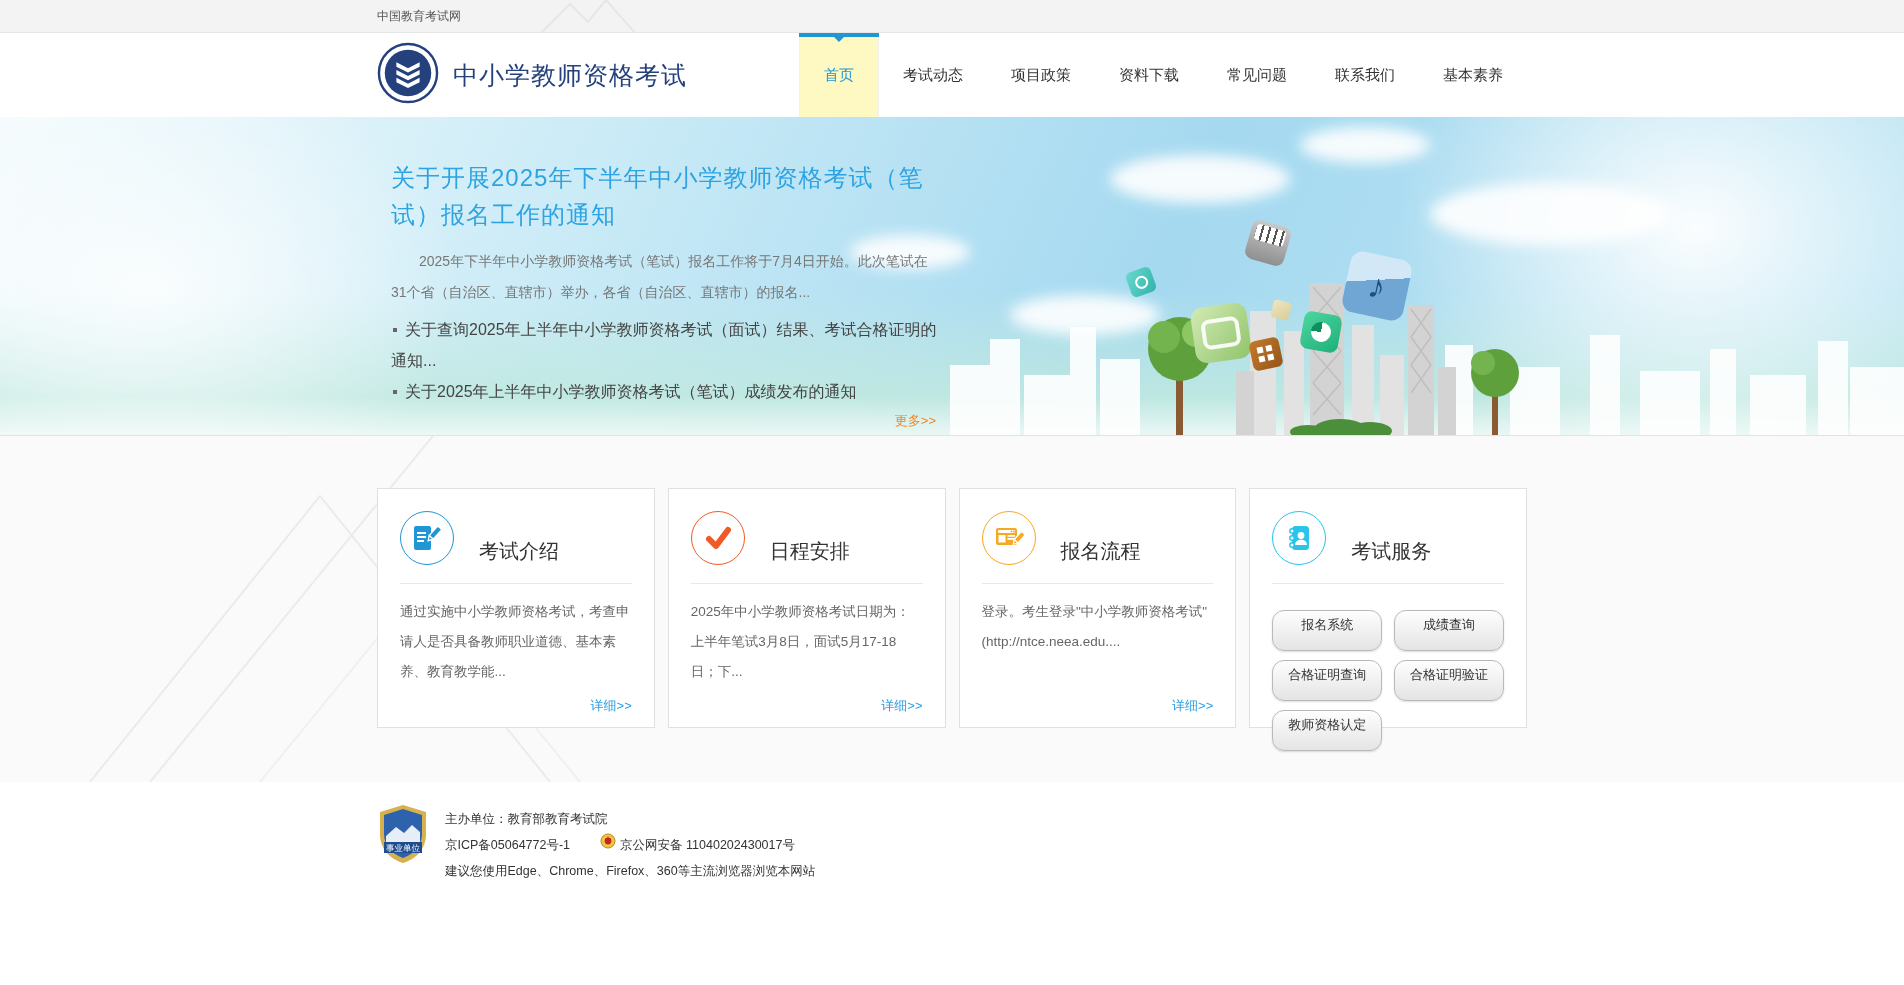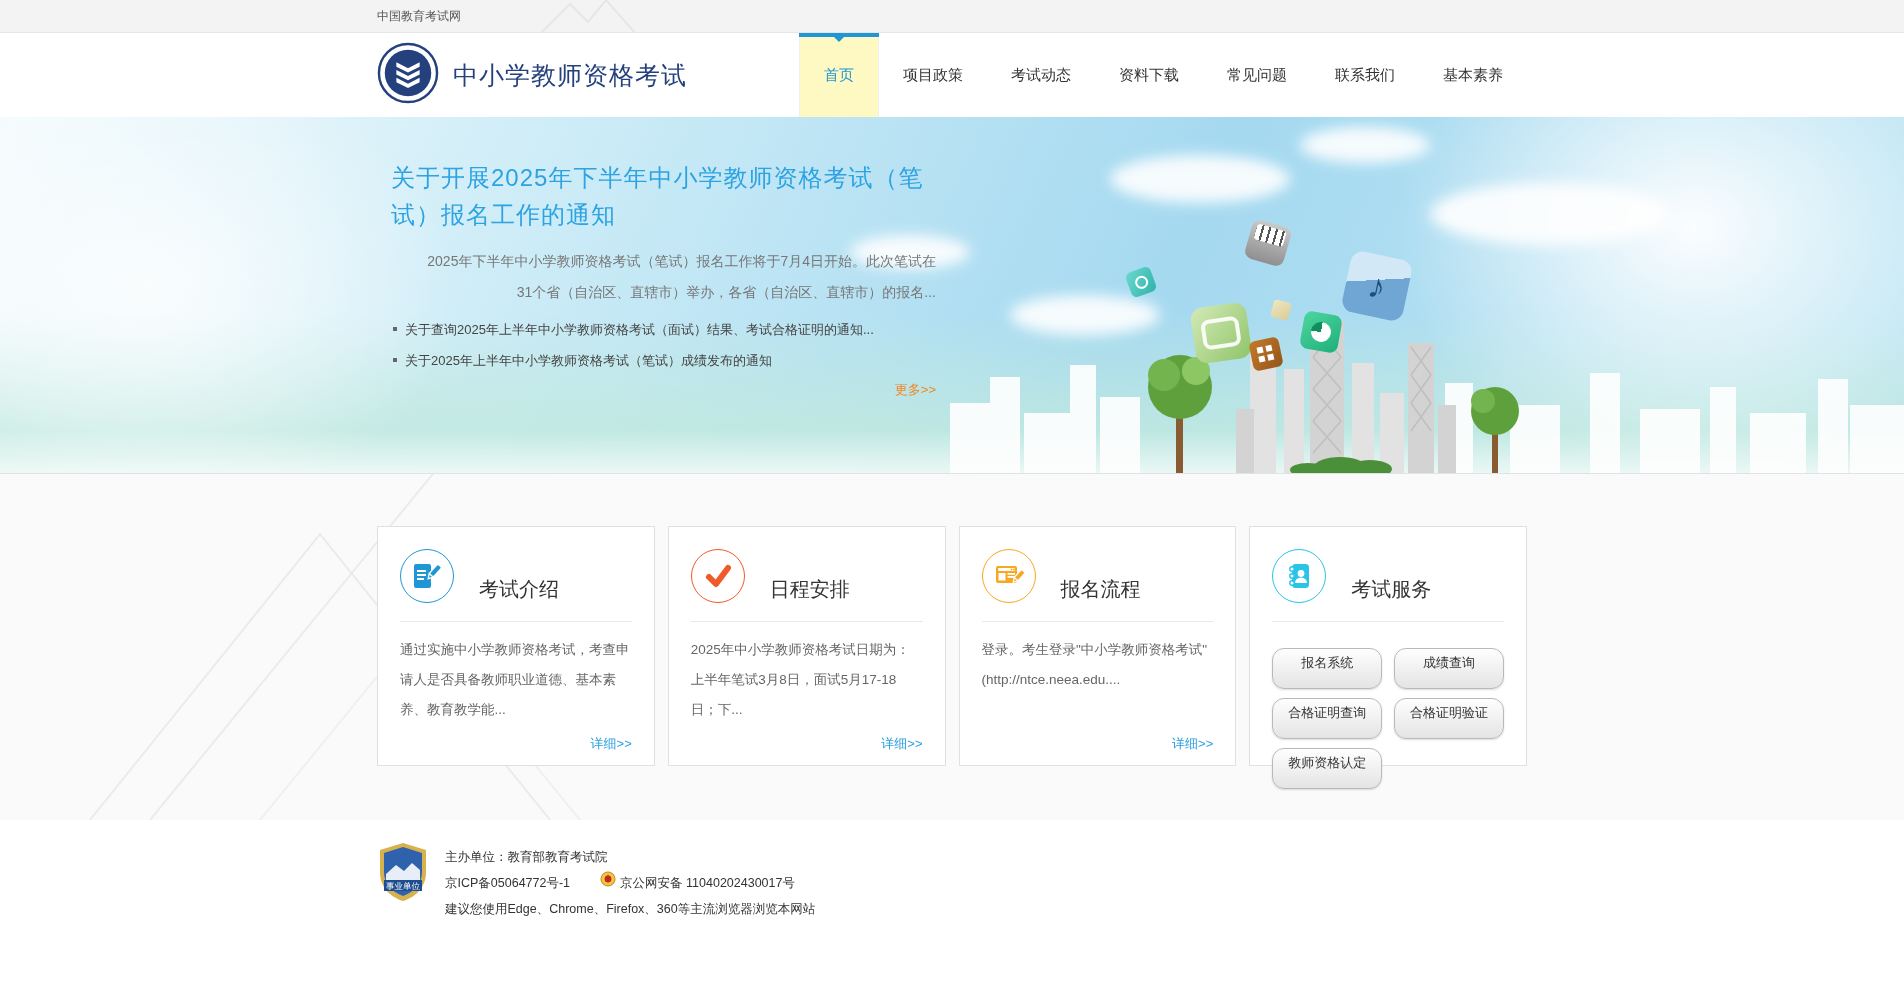--- a/index.html
+++ b/index.html
@@ -19,21 +19,21 @@
   .logo { display:flex; align-items:center; gap:14px; cursor:pointer; }
   .logo-title { font-size:25px; color:#24417e; letter-spacing:1px; }
   .nav { display:flex; height:84px; }
   .nav-item { padding:0 24px; line-height:84px; font-size:15px; color:#333; cursor:pointer; position:relative; }
   .nav-item.active { color:#2196d4; background:#fef9c3; border-left:1px solid #f0f0f0; border-right:1px solid #f0f0f0; }
   .nav-item.active::before { content:''; position:absolute; top:0; left:-1px; right:-1px; height:4px; background:#2196d4; }
   .nav-item.active::after { content:''; position:absolute; top:4px; left:50%; margin-left:-5px;
                             border:5px solid transparent; border-top-color:#2196d4; }
 
   
-  .banner { height:357px; position:relative; overflow:hidden; border-bottom:1px solid #dde4e7;
+  .banner { height:319px; position:relative; overflow:hidden; border-bottom:1px solid #dde4e7;
             background:linear-gradient(115deg,#f4fbfd 0%,#cdecf7 28%,#a5d9f0 60%,#bfe6f4 100%); }
   .banner-teal { position:absolute; inset:0; background:linear-gradient(180deg,rgba(255,255,255,0) 55%,rgba(193,233,223,.85) 88%,rgba(238,249,245,.95) 100%); }
   .sun-glow { position:absolute; right:-90px; top:-140px; width:600px; height:500px;
               background:radial-gradient(closest-side,rgba(255,255,255,.95),rgba(255,255,255,0)); }
   .left-glow { position:absolute; left:-160px; top:-60px; width:620px; height:460px;
                background:radial-gradient(closest-side,rgba(255,255,255,.8),rgba(255,255,255,0)); }
   .cloud { position:absolute; background:#fff; border-radius:50%; filter:blur(7px); opacity:.9; }
   .c1 { left:1110px; top:38px;  width:180px; height:48px; }
   .c2 { left:1300px; top:10px;  width:130px; height:36px; }
   .c3 { left:1430px; top:66px;  width:240px; height:62px; }
@@ -61,23 +61,23 @@
   .cube-pie    { left:1302px; top:196px; width:38px; height:38px; border-radius:8px; transform:rotate(10deg);
                  background:linear-gradient(135deg,#4ed6a0,#1faf7a); }
   .cube-pie::before { content:''; width:20px; height:20px; border-radius:50%; background:#fff;
                  background:conic-gradient(#fff 0 268deg,#0f8f60 268deg 360deg); }
   .cube-music  { left:1346px; top:138px; width:62px; height:62px; border-radius:12px; transform:rotate(12deg);
                  background:linear-gradient(165deg,#d3e8f7 0 42%,#6fa6d4 42%); }
   .cube-music::before { content:'♪'; font-size:34px; color:#1d4e7e; }
 
   .banner-text { padding-left:14px; padding-top:42px; width:560px; position:relative; z-index:3; }
   .notice-title { width:534px; font-size:24px; line-height:37px; color:#2da3e2; letter-spacing:1px; cursor:pointer; }
-  .notice-summary { margin-top:13px; width:545px; font-size:14px; line-height:31px; color:#777; text-indent:2em;text-align:right; }
+  .notice-summary { margin-top:13px; width:545px; font-size:14px; line-height:31px; color:#777; text-indent:2em; }
   .news-list { margin-top:6px; list-style:none; }
-  .news-item { font-size:13px; line-height:31px; color:#444; cursor:pointer; }
+  .news-item { font-size:16px; line-height:31px; color:#444; cursor:pointer; }
   .news-item::before { content:''; display:inline-block; width:4px; height:4px; background:#666; margin:0 8px 3px 2px; }
   .more-link { display:block; width:545px; text-align:right; font-size:13px; color:#f6831e; margin-top:5px; cursor:pointer; }
 
   
   .cards-section { height:346px; background:#fafafa; position:relative; overflow:hidden; }
   .cards-pattern { position:absolute; left:60px; bottom:0; }
   .cards-row { display:flex; gap:13px; padding-top:52px; position:relative; z-index:1; }
   .card { flex:1; height:240px; background:#fff; border:1px solid #e0e0e0; padding:0 22px; position:relative; }
   .card-head { margin-top:21px; display:flex; align-items:center; gap:25px; }
   .icon-circle { width:54px; height:54px; border-radius:50%; display:flex; align-items:center; justify-content:center; flex:none; }
@@ -124,22 +124,22 @@
             <path d="M20 21 l12 6 12-6 0 4.5 -12 6 -12-6z"></path>
             <path d="M20 29 l12 6 12-6 0 4.5 -12 6 -12-6z"></path>
             <path d="M20 37 l12 6 12-6 0 4.5 -12 6 -12-6z"></path>
           </g>
         </svg>
       </span>
       <span class="logo-title">中小学教师资格考试</span>
     </div>
     <div class="nav">
       <span class="nav-item active">首页</span>
+      <span class="nav-item">考试动态</span>
       <span class="nav-item">项目政策</span>
-      <span class="nav-item">考试动态</span>
       <span class="nav-item">资料下载</span>
       <span class="nav-item">常见问题</span>
       <span class="nav-item">联系我们</span>
       <span class="nav-item">基本素养</span>
     </div>
   </div>
 </div>
 
 <div class="banner">
   <div class="banner-teal"></div>

